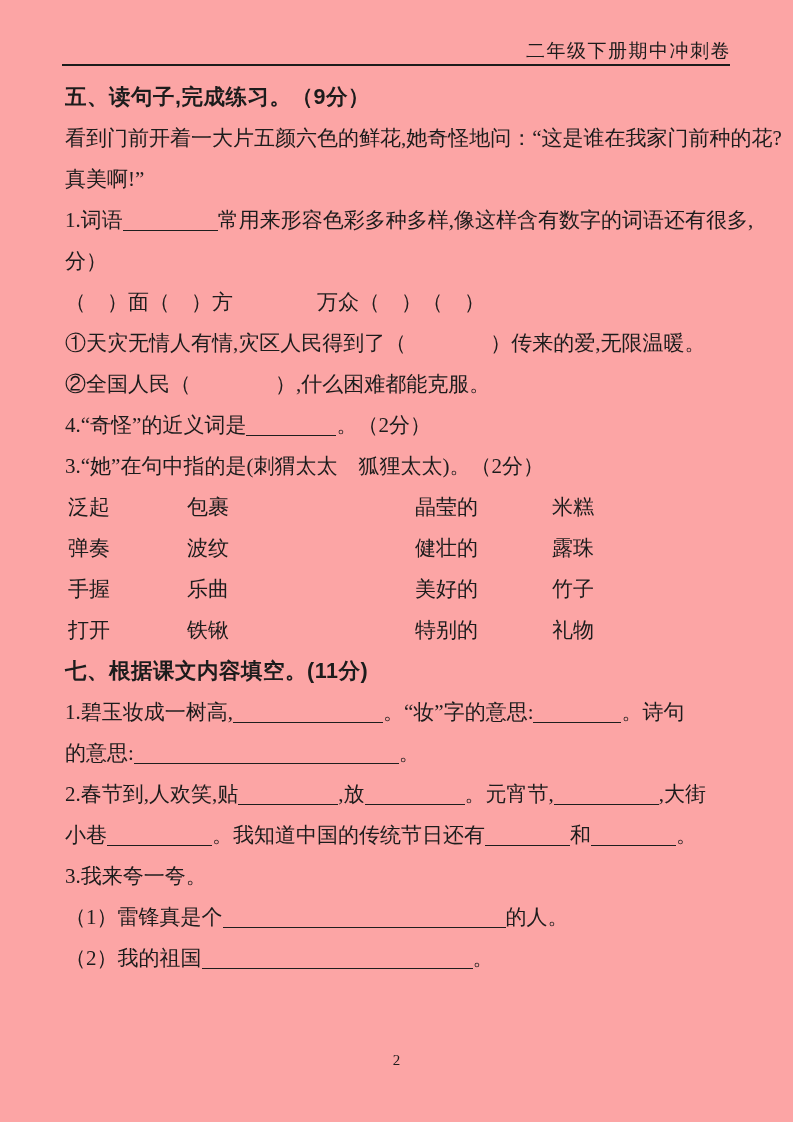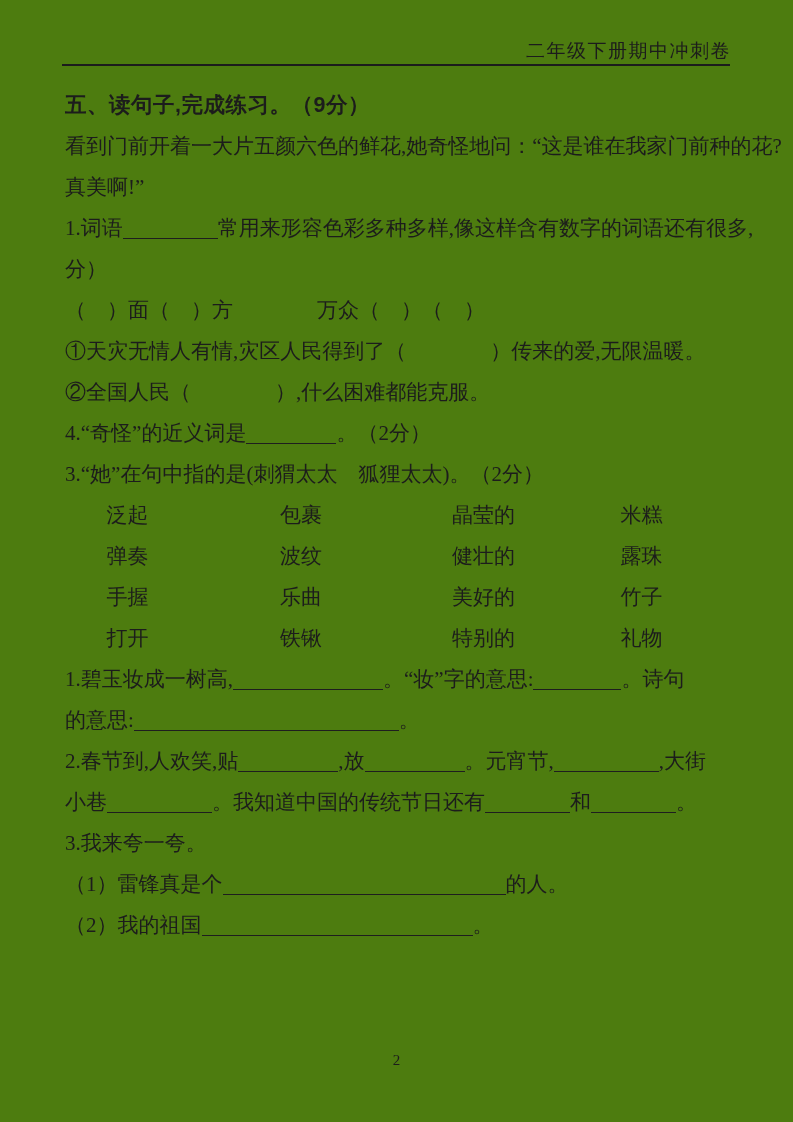--- a/index.html
+++ b/index.html
@@ -1,33 +1,33 @@
 <!DOCTYPE html>
 <html><head>
 <meta charset="utf-8">
 <style>
   html,body { margin:0; padding:0; background:#ffffff; }
   .page {
     position:relative;
     width:793px; height:1122px;
-    background:#4d7c0f;
+    background:#fca5a5;
     color:#1c1c1c;
     font-family:"Liberation Serif","DejaVu Serif",serif;
     overflow:hidden;
   }
   .exam-header {
     position:absolute; top:38px; right:62px;
     font-size:19px; letter-spacing:1.5px;
   }
   .header-rule {
     position:absolute; top:64px; left:62px; width:668px;
     border-top:2px solid #1c1c1c; height:0;
   }
   .content {
-    position:absolute; top:84px; left:65px; width:666px;text-align:center;
+    position:absolute; top:76px; left:65px; width:666px;
   }
   .line {
     height:41px;
     display:flex; align-items:center;
     font-size:21px;
     white-space:pre;
   }
   .heading {
     font-family:"Liberation Sans","DejaVu Sans",sans-serif;
     font-weight:bold;
@@ -116,20 +116,21 @@
     </div>
     <div class="line">
       <div class="match-row">
         <span>打开</span>
         <span>铁锹</span>
         <span>特别的</span>
         <span>礼物</span>
       </div>
     </div>
 
+    <div class="line heading">七、根据课文内容填空。(11分)</div>
 
     <div class="line">
       <span>1.碧玉妆成一树高,</span>
       <span class="blank w150"></span>
       <span>。“妆”字的意思:</span>
       <span class="blank w88"></span>
       <span>。诗句</span>
     </div>
     <div class="line">
       <span>的意思:</span>

